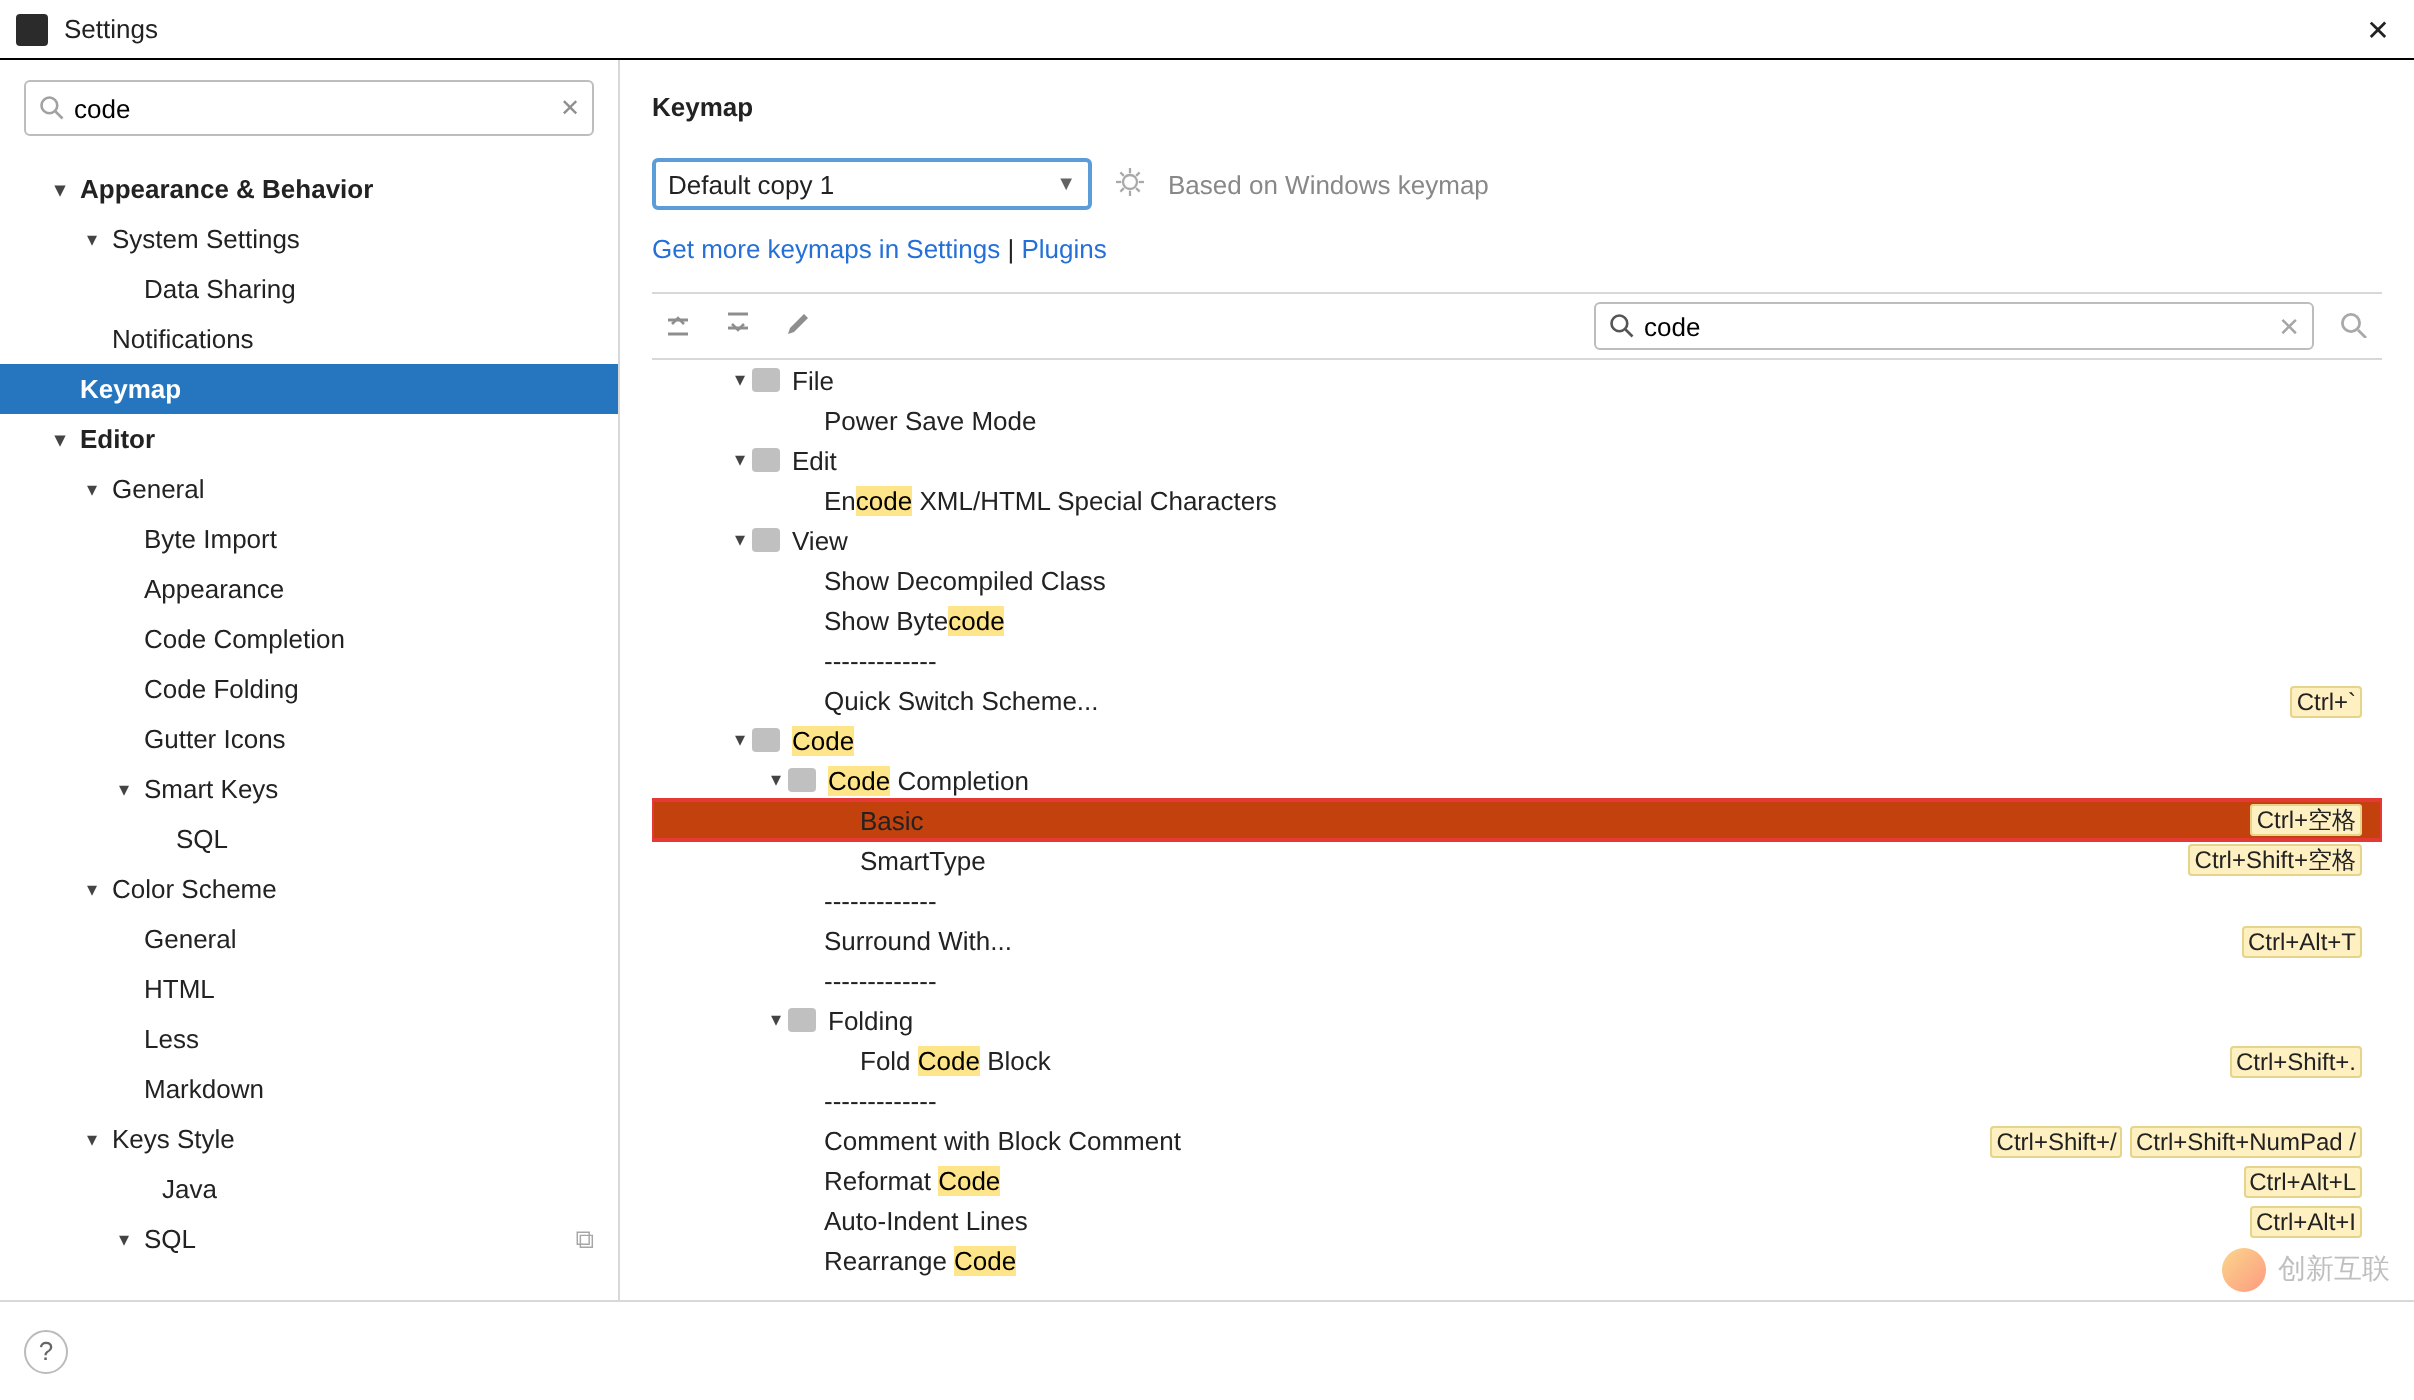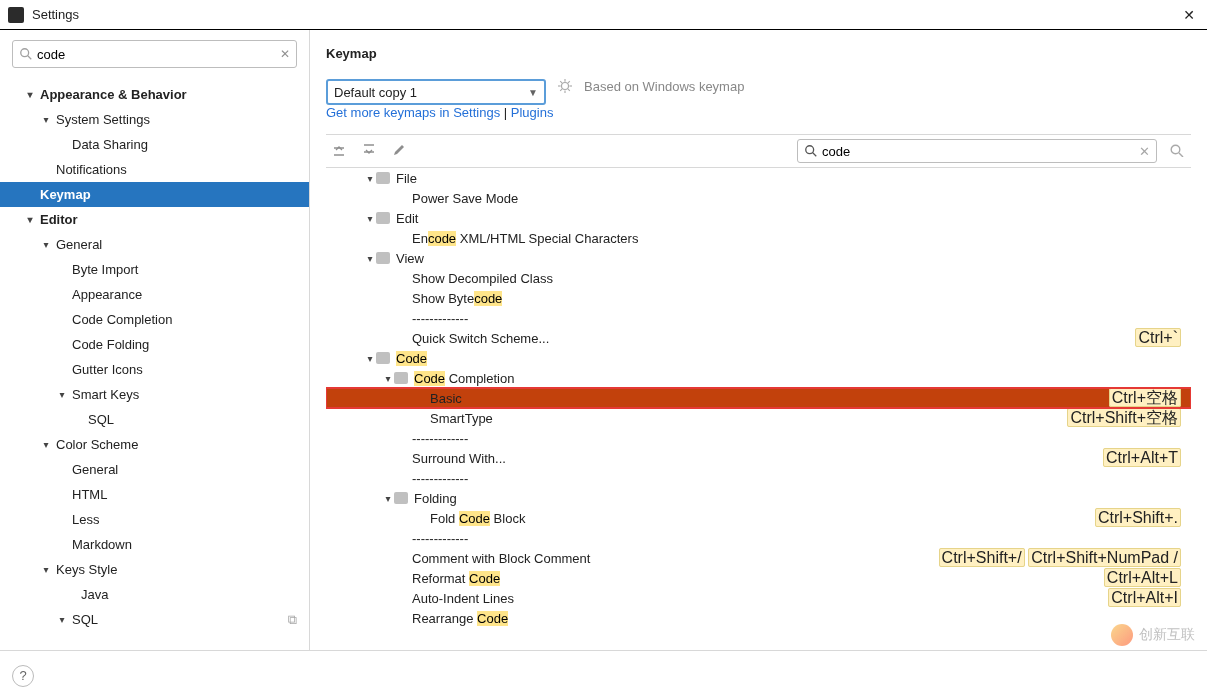--- a/index.html
+++ b/index.html
@@ -24,21 +24,21 @@
 .tree .node { height: 25px; display: flex; align-items: center; padding-left: 12px; cursor: pointer; }
 .tree .node .caret { width: 12px; font-size: 10px; color: #444; margin-right: 4px; text-align: center; }
 .tree .node.bold { font-weight: bold; }
 .tree .node.selected { background: #2675bf; color: #fff; }
 .tree .node.selected .caret { color: #fff; }
 .tree .node .gear { margin-left: auto; margin-right: 12px; opacity: .4; }
 
 
 .content { flex: 1; display: flex; flex-direction: column; padding: 10px 16px 0 16px; position: relative; }
 .content h2 { font-size: 13px; font-weight: bold; margin-bottom: 18px; margin-top: 6px; }
-.toprow { display: flex; align-items: flex-start; gap: 12px; }
+.toprow { display: flex; align-items: center; gap: 12px; margin-bottom: 12px; }
 .combo { width: 220px; height: 26px; border: 2px solid #5b9dd9; border-radius: 3px; display: flex; align-items: center; padding: 0 6px; cursor: pointer; }
 .combo .arrow { margin-left: auto; font-size: 10px; opacity: .7; }
 .gear-icon { width: 14px; height: 14px; opacity: .5; cursor: pointer; }
 .based { color: #888; }
 .links { margin-bottom: 14px; }
 .links a { color: #2470d8; text-decoration: none; cursor: pointer; }
 
 .toolbar { display: flex; align-items: center; gap: 12px; border-top: 1px solid #d8d8d8; border-bottom: 1px solid #d8d8d8; height: 34px; padding: 0 4px; }
 .toolbar .ti { width: 18px; text-align: center; opacity: .6; cursor: pointer; }
 .toolbar .search2 { margin-left: auto; display: flex; align-items: center; border: 1px solid #bdbdbd; border-radius: 3px; height: 24px; padding: 0 6px; width: 360px; }
@@ -46,21 +46,21 @@
 .toolbar .kbd { width: 18px; opacity: .5; cursor: pointer; }
 
 
 .kmap { flex: 1; overflow: auto; border-top: 0; position: relative; }
 .row { display: flex; align-items: center; height: 20px; padding-right: 10px; cursor: pointer; }
 .row.sel { background: #c2410c; outline: 2px solid #e53935; outline-offset: -1px; }
 .row .caret { width: 12px; font-size: 10px; color: #444; text-align: center; }
 .row .folder { width: 14px; height: 12px; background: #c0c0c0; border-radius: 2px; margin-right: 6px; display: inline-block; }
 .row .label { white-space: nowrap; }
 .row .sc { margin-left: auto; }
-.chip { background: #fff0c2; border: 1px solid #e6d48a; border-radius: 2px; padding: 0 2px; font-size: 16px; }
+.chip { background: #fff0c2; border: 1px solid #e6d48a; border-radius: 2px; padding: 0 2px; font-size: 12px; }
 mark.hl { background: #ffe58a; padding: 0; }
 
 
 .footer { border-top: 1px solid #d8d8d8; height: 50px; display: flex; align-items: center; padding: 0 12px; }
 .footer .help { width: 22px; height: 22px; border: 1px solid #bbb; border-radius: 50%; display: flex; align-items: center; justify-content: center; color: #666; cursor: pointer; }
 
 .watermark { position: absolute; right: 12px; bottom: 54px; font-size: 14px; color: #b0b0b0; opacity: .8; pointer-events: none; display: flex; align-items: center; gap: 6px; }
 .watermark .wlogo { width: 22px; height: 22px; border-radius: 50%; background: linear-gradient(135deg,#f7b733,#fc4a1a); opacity:.7; }
 </style>
 </head>

